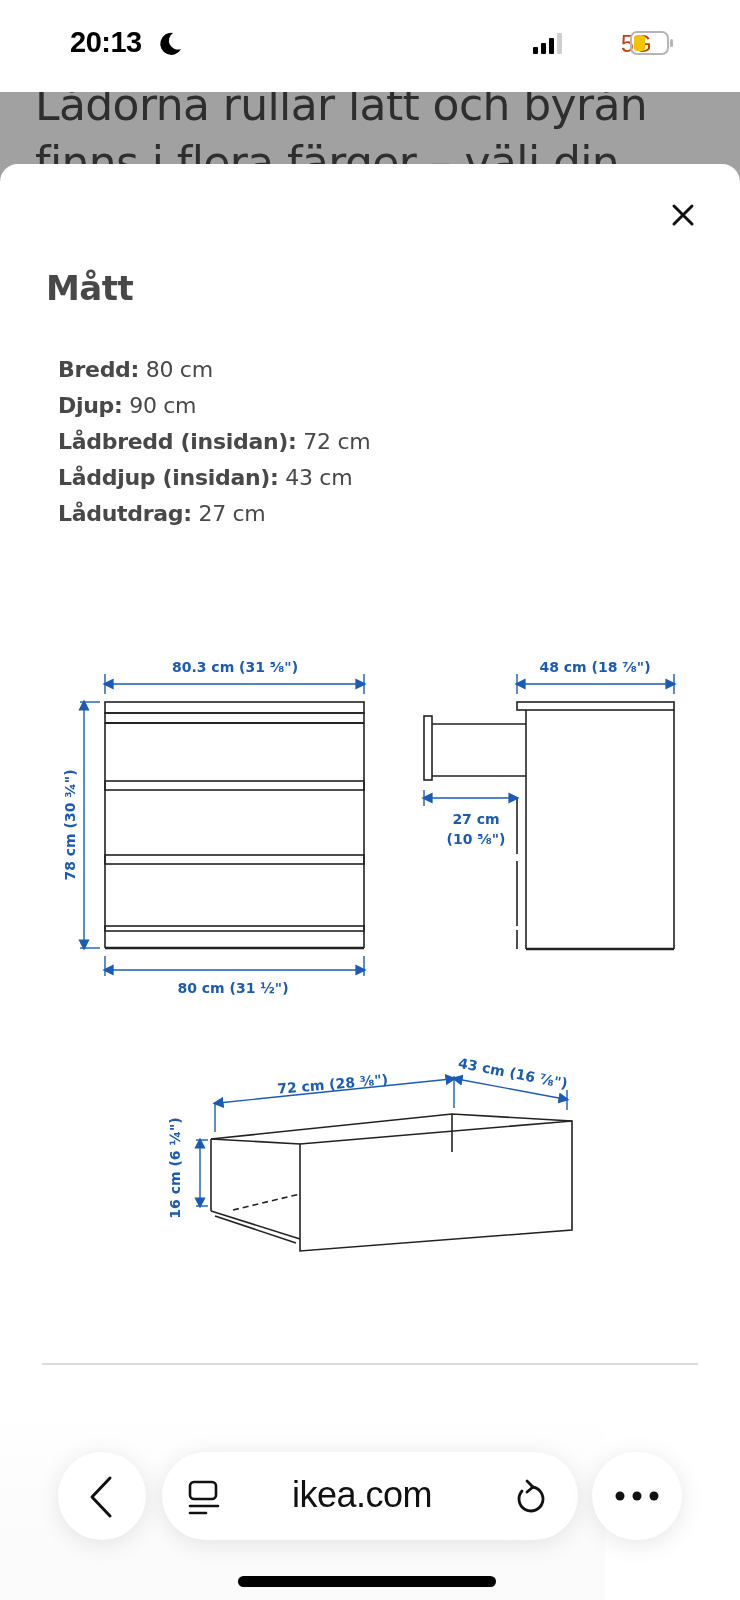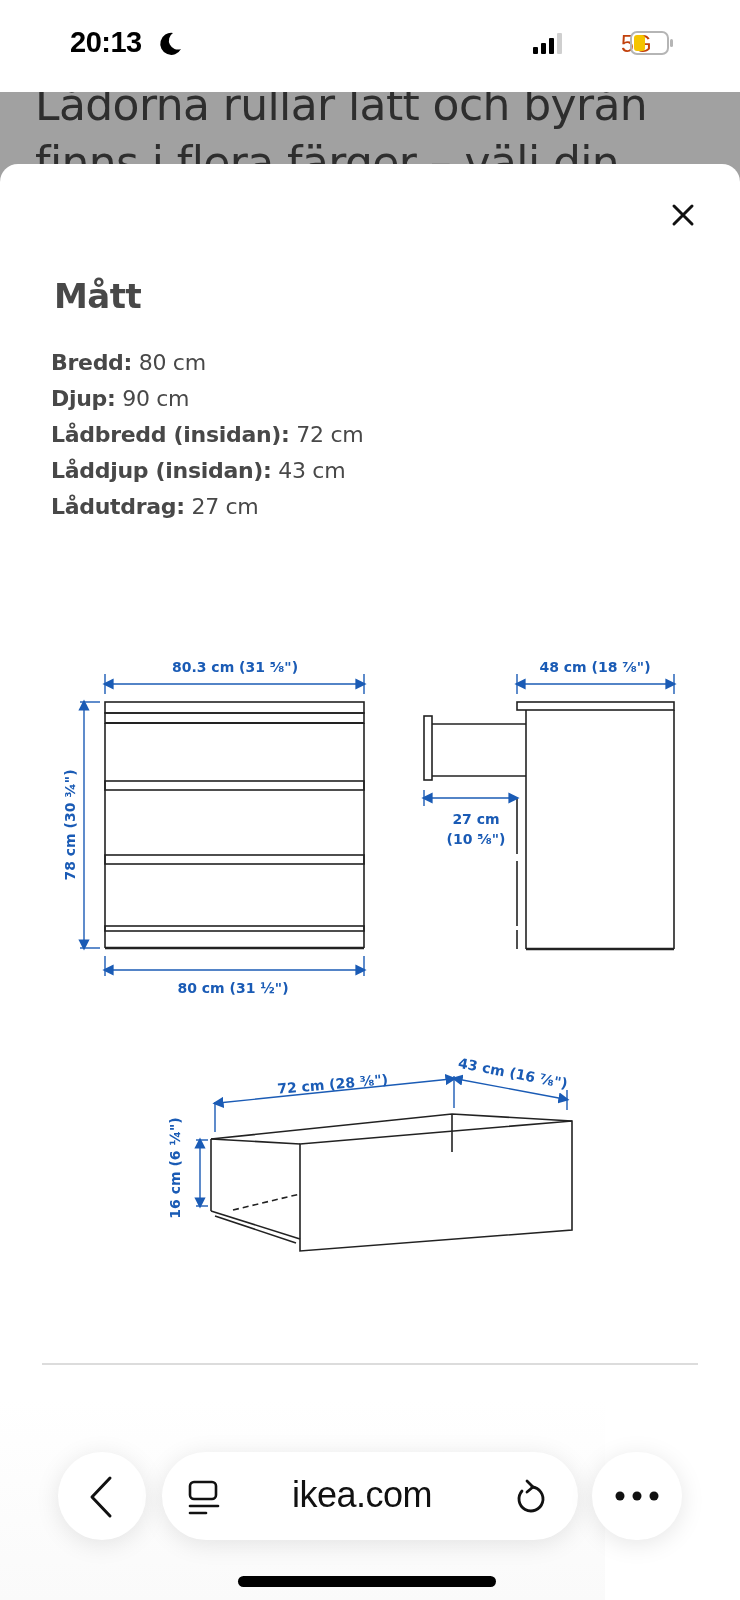--- a/index.html
+++ b/index.html
@@ -33,25 +33,25 @@
 
   .sheet {
     position: absolute; left: 0; top: 164px; width: 740px; height: 1436px;
     background: #ffffff; border-radius: 18px 18px 0 0; z-index: 3;
   }
   .close-btn {
     position: absolute; left: 668px; top: 36px; width: 30px; height: 30px;
     cursor: pointer;
   }
   .sheet-title {
-    position: absolute; left: 42px; top: 100px; margin: 12px;
+    position: absolute; left: 42px; top: 100px; margin: 4px;
     font-size: 34px; font-weight: bold; color: #484848;
     font-family: "DejaVu Sans", sans-serif; letter-spacing: -0.5px;
   }
-  .spec-list { position: absolute; left: 42px; top: 172px; margin: 9px; padding: 0; list-style: none; }
+  .spec-list { position: absolute; left: 42px; top: 172px; margin: 16px; padding: 0; list-style: none; }
   .spec-row { font-size: 22px; line-height: 36px; color: #484848; white-space: nowrap; letter-spacing: -0.3px; }
   .spec-label { font-weight: bold; }
 
   .diagram { position: absolute; left: 0; top: 480px; width: 740px; }
   .divider { position: absolute; left: 42px; top: 1199px; width: 656px; height: 2px; background: #dcdcdc; }
 
   .bottom-bar {
     position: absolute; left: 0; top: 1400px; width: 605px; height: 200px;
     background: linear-gradient(#ffffff, #fafafa); z-index: 4;
   }

